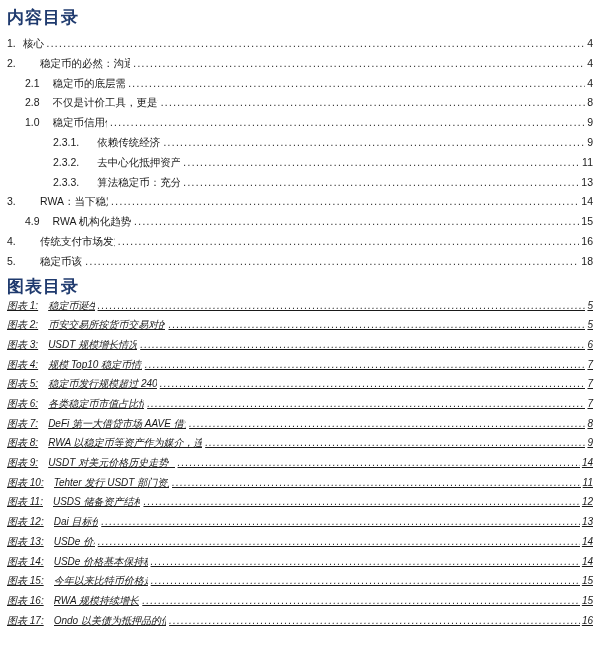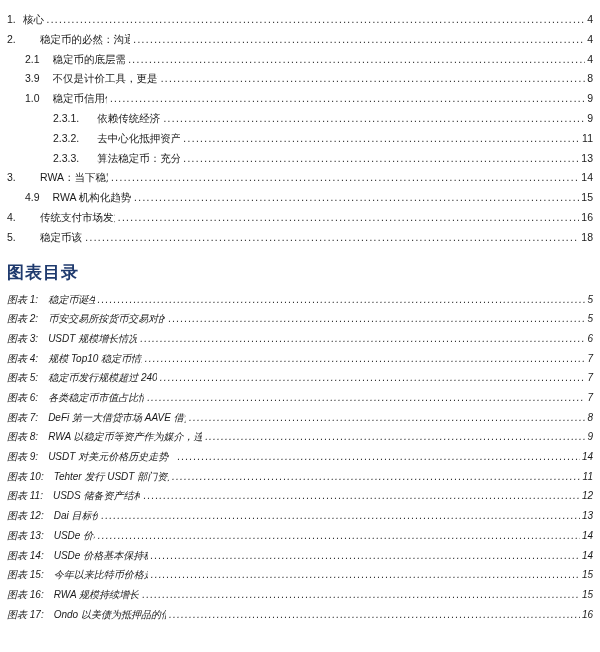--- a/index.html
+++ b/index.html
@@ -15,21 +15,21 @@
   .sec-title {
     font-size: 17px;
     line-height: 24px;
     font-weight: bold;
     color: #1f3a6e;
     letter-spacing: 1px;
     margin: 0;
   }
 
   .toc { margin-top: 7px; }
-  .toc-figures { margin-top: 8px; }
+  .toc-figures { margin-top: 0; text-decoration: underline; }
 
   .row {
     display: flex;
     align-items: baseline;
     height: 19.8px;
     font-size: 10.5px;
     white-space: nowrap;
   }
   .row .num { flex: 0 0 auto; }
   .row .title { flex: 0 1 auto; overflow: hidden; }
@@ -74,20 +74,21 @@
   }
   .fig-row .fig-label { flex: 0 0 auto; margin-right: 10px; }
   .fig-row .title { flex: 0 1 auto; overflow: hidden; }
   .fig-row .leader::after { letter-spacing: 1.2px; }
 </style>
 </head>
 <body>
 
 <div class="page">
 
+  <h1 class="sec-title">内容目录</h1>
 
   <div class="toc" id="content-toc-list">
   <div class="row lvl1 notab">
     <span class="num">1.</span>
     <span class="title">核心观点</span>
     <span class="leader"></span>
     <span class="page-num">4</span>
   </div>
 
   <div class="row lvl1">
@@ -98,21 +99,21 @@
   </div>
 
   <div class="row lvl2">
     <span class="num">2.1</span>
     <span class="title">稳定币的底层需求：链上的“法币”工具</span>
     <span class="leader"></span>
     <span class="page-num">4</span>
   </div>
 
   <div class="row lvl2">
-    <span class="num">3.9</span>
+    <span class="num">2.8</span>
     <span class="title">不仅是计价工具，更是沟通 Web3.0 与传统金融市场的桥梁</span>
     <span class="leader"></span>
     <span class="page-num">8</span>
   </div>
 
   <div class="row lvl2">
     <span class="num">1.0</span>
     <span class="title">稳定币信用传递的三种模式</span>
     <span class="leader"></span>
     <span class="page-num">9</span>
@@ -161,21 +162,21 @@
   </div>
 
   <div class="row lvl1">
     <span class="num">5.</span>
     <span class="title">稳定币该如何监管？</span>
     <span class="leader"></span>
     <span class="page-num">18</span>
   </div>
 </div>
 
-  <h1 class="sec-title" style="margin-top:10px;">图表目录</h1>
+  <h1 class="sec-title" style="">图表目录</h1>
 
   <div class="toc toc-figures" id="figure-toc-list">
   <div class="fig-row">
     <span class="fig-label">图表 1:</span>
     <span class="title">稳定币诞生的三大背景</span>
     <span class="leader"></span>
     <span class="page-num">5</span>
   </div>
 
   <div class="fig-row">

